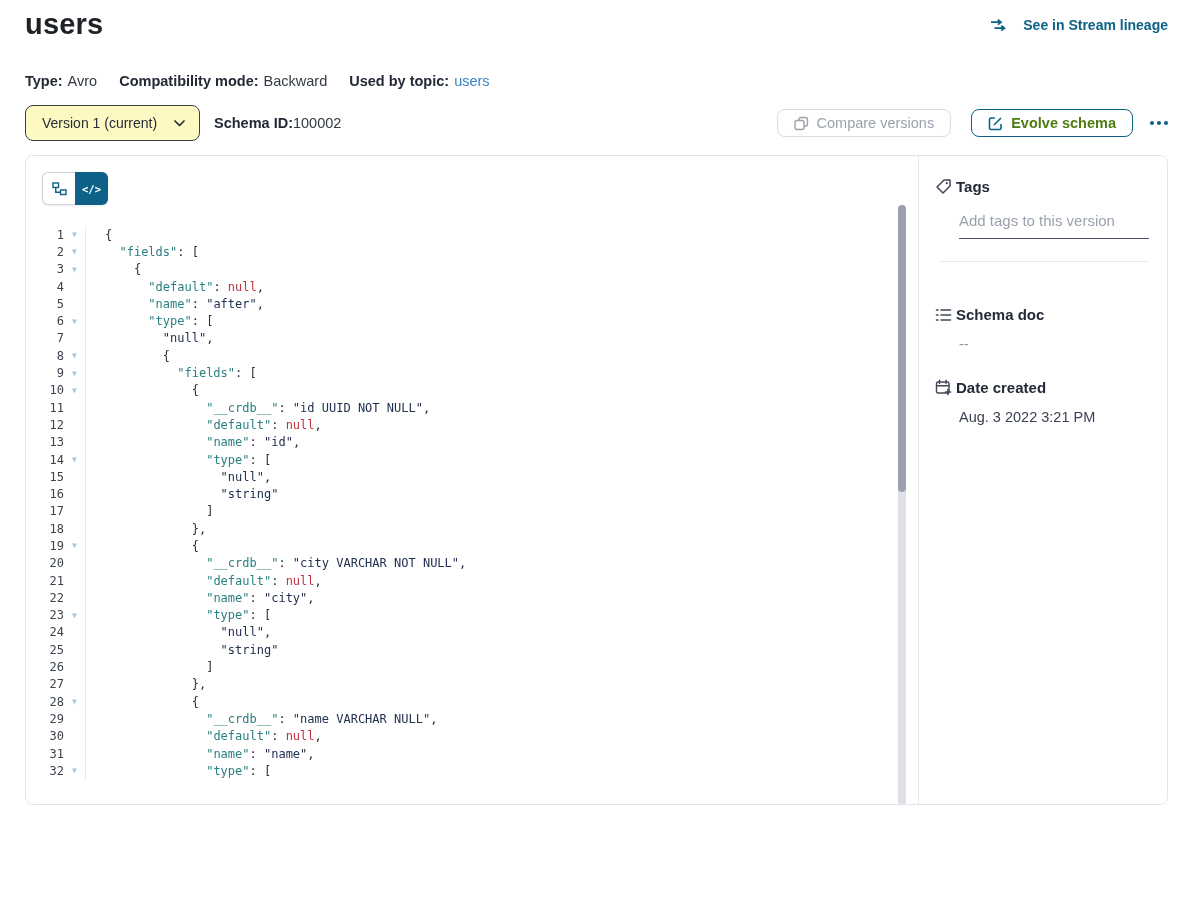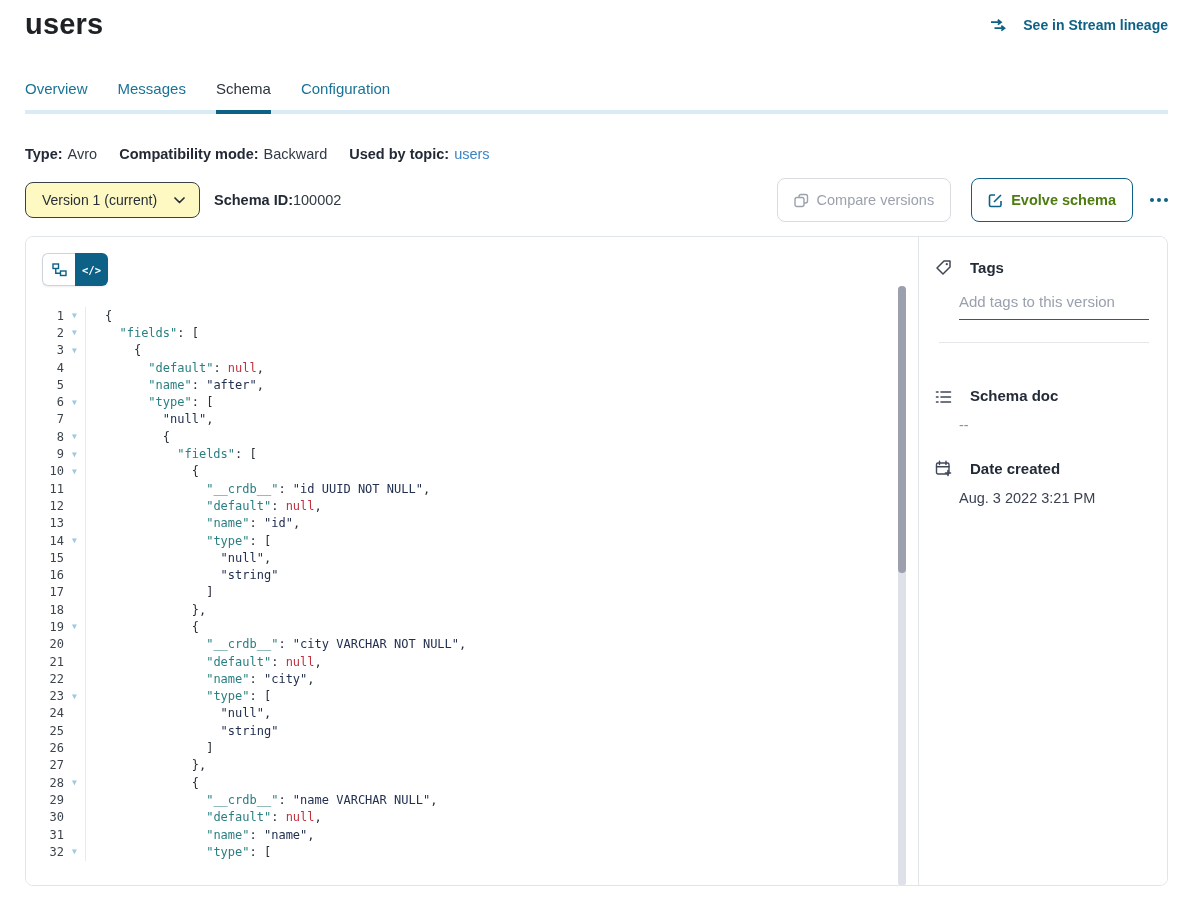--- a/index.html
+++ b/index.html
@@ -34,21 +34,21 @@
   .meta-value { color:#323a45; }
   .meta-value.link { color:#3c84c6; cursor:pointer; }
 
   
   .version-row { display:flex; align-items:center; margin-top:16px; }
   .version-select { display:flex; align-items:center; justify-content:space-between;
     width:175px; height:36px; border:1px solid #3a4048; border-radius:8px;
     padding:0 14px 0 16px; font-size:14px; color:#272e38; cursor:pointer; background:#fef9c3; }
   .schema-id { display:flex; margin-left:14px; font-size:14.5px; }
   .spacer { flex:1; }
-  .btn-outline { display:flex; align-items:center; gap:8px; height:44px; border-radius:8px;
+  .btn-outline { display:flex; align-items:center; gap:8px; height:28px; border-radius:8px;
     background:#fff; font-size:14.5px; font-family:inherit; padding:0 16px; cursor:pointer; }
   .btn-compare { border:1px solid #d9dbe1; color:#9ba1ad; }
   .btn-evolve { border:1px solid #0d6186; color:#4d7c0f; font-weight:700; margin-left:20px;text-align:center; }
   .more-dots { display:flex; gap:3px; margin-left:17px; cursor:pointer; }
   .more-dots i { width:4px; height:4px; border-radius:50%; background:#0d6186; }
 
   
   .panel-wrap { display:flex; margin-top:14px; height:650px;
     border:1px solid #e1e4e8; border-radius:8px; overflow:hidden; }
   .code-panel { flex:1; position:relative; border-right:1px solid #e1e4e8; background:#fff; }
@@ -74,21 +74,21 @@
   .nul { color:#c0323e; }
 
   
   .scroll-track { position:absolute; top:49px; right:12px; width:8px; height:600px;
     background:#dee1e7; border-radius:4px; }
   .scroll-thumb { position:absolute; top:0; left:0; width:8px; height:287px;
     background:#9b9fae; border-radius:4px; cursor:grab; }
 
   
   .side-panel { width:248px; background:#fff; font-size:14.5px; }
-  .side-section-head { display:flex; align-items:flex-end; gap:18px; padding:0 16px; }
+  .side-section-head { display:flex; align-items:center; gap:4px; padding:0 16px; }
   .side-title { font-size:15px; font-weight:700; color:#242b38; }
   .side-icon { display:flex; color:#3f4757; flex:none; }
   .tags-head { margin-top:22px; }
   .tags-input { display:block; margin:13px 18px 0 40px; width:190px; border:none;
     border-bottom:1px solid #4a5166; font-size:15px; font-family:inherit;
     padding:4px 0 9px; color:#2b3440; outline:none; background:transparent; }
   .tags-input::placeholder { color:#9aa1ad; }
   .side-divider { border:none; border-top:1px solid #e5e7eb; margin:22px 18px 0 20px; }
   .doc-head { margin-top:44px; }
   .side-value { margin:13px 16px 0 40px; color:#3b4252; }
@@ -107,26 +107,20 @@
         <span class="side-icon">
           <svg width="17" height="13" viewBox="0 0 17 13" fill="none" stroke="#0d6186" stroke-width="1.7">
             <path d="M1 3.2 H10.5 M7.8 0.8 L11 3.2 L7.8 5.6"></path>
             <path d="M4.5 9.2 H14 M11.3 6.8 L14.5 9.2 L11.3 11.6"></path>
           </svg>
         </span>
         <span>See in Stream lineage</span>
       </a>
     </div>
 
-    <nav class="tabs">
-        <a class="tab">Overview</a>
-        <a class="tab">Messages</a>
-        <a class="tab active">Schema</a>
-        <a class="tab">Configuration</a>
-      </nav>
 
 
     <div class="meta-row">
         <div class="meta-item">
           <span class="meta-label">Type:</span>
           <span class="meta-value">Avro</span>
         </div>
         <div class="meta-item">
           <span class="meta-label">Compatibility mode:</span>
           <span class="meta-value">Backward</span>

